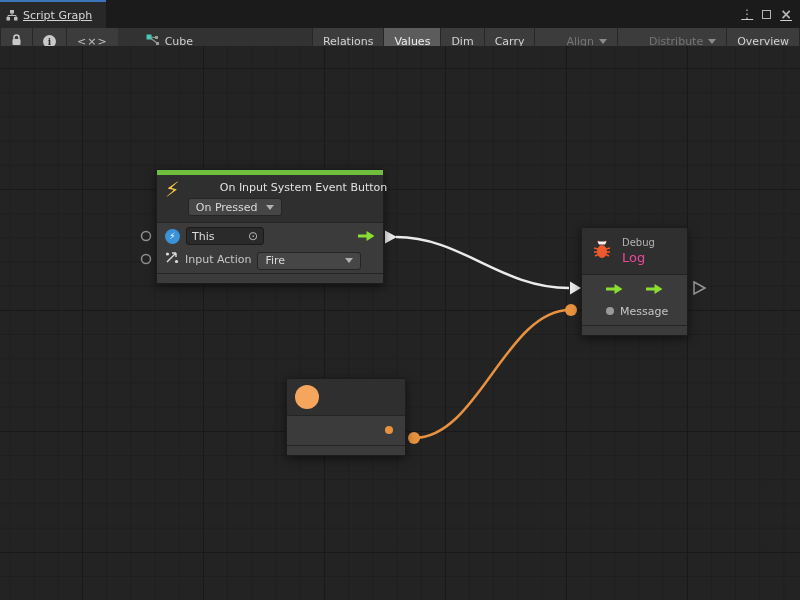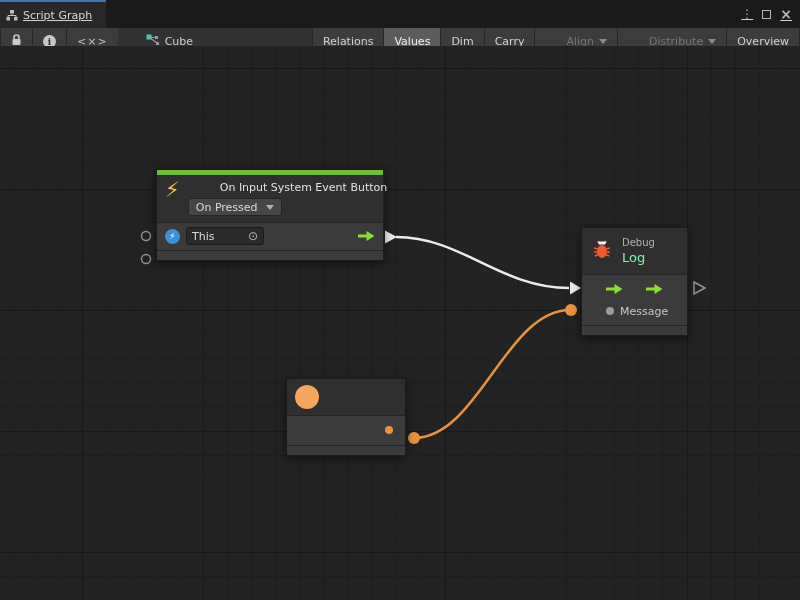--- a/index.html
+++ b/index.html
@@ -53,21 +53,21 @@
     background-position: 82px 22px, 82px 22px, 9.4px 22px, 9.4px 22px; }
   .wires { position:absolute; top:0; left:0; pointer-events:none; }
 
   
   .node { position:absolute; background:#3b3b3b; border:1px solid #1c1c1c;
           box-shadow:0 3px 9px rgba(0,0,0,.5); }
   .accent { height:5px; background:#6fbe3e; }
   .n-header { background:#2f2f2f; display:flex; align-items:center; gap:8px; padding:6px 8px; }
   .n-title { color:#e2e2e2; font-size:11px; line-height:15px; white-space:nowrap;margin-left:32px; }
   .n-sub { color:#b2b2b2; font-size:10px; line-height:13px; }
-  .n-big { color:#86efac; font-size:13px; line-height:17px; }
+  .n-big { color:#ec4899; font-size:13px; line-height:17px; }
   .n-body { border-top:1px solid #242424; padding:3px 8px 4px; }
   .n-footer { border-top:1px solid #242424; height:10px; background:#3b3b3b; }
   .p-row { display:flex; align-items:center; height:20px; gap:6px; }
   .p-row + .p-row { margin-top:3px; }
   .p-label { color:#c6c6c6; white-space:nowrap; }
   .flex1 { flex:1; }
 
   .dropdown { display:inline-flex; align-items:center; justify-content:space-between; gap:8px;
               background:#464646; border:1px solid #242424; border-radius:3px; height:18px;
               padding:0 7px; color:#dadada; cursor:pointer; white-space:nowrap; }
@@ -218,20 +218,34 @@
           </span>
           <div class="field this-field">
             <span>This</span>
             <span style="color:#b8b8b8;font-size:12px;">⊙</span>
           </div>
           <span class="flex1"></span>
           <svg class="flow-arrow" width="17" height="12" viewBox="0 0 17 12">
             <path d="M0 4.5 h8.5 V1 L16.5 6 8.5 11 V7.5 H0 Z" fill="#8ade32"></path>
           </svg>
         </div>
+        <div class="p-row">
+          <span style="flex:none;">
+            <svg width="14" height="13" viewBox="0 0 14 13">
+              <path d="M2 11 L11 2 M11 2 h-4 M11 2 v4" stroke="#dcdcdc" stroke-width="1.4" fill="none"></path>
+              <circle cx="2.5" cy="3" r="1.6" fill="#dcdcdc"></circle>
+              <circle cx="11.5" cy="10.5" r="1.6" fill="#dcdcdc"></circle>
+            </svg>
+          </span>
+          <span class="p-label">Input Action</span>
+          <div class="dropdown fire-dd">
+            <span>Fire</span>
+            <span class="caret"></span>
+          </div>
+        </div>
       </div>
       <div class="n-footer"></div>
     </div>
 
     <div class="node debug-node">
       <div class="n-header">
         <span style="flex:none;">
           <svg width="24" height="24" viewBox="0 0 24 24">
             <path d="M8 3 L10 6 M16 3 L14 6" stroke="#ee5a2c" stroke-width="1.6"></path>
             <path d="M7.5 3.5 h9 l-1.5 3 h-6 Z" fill="#f3f3f3"></path>

